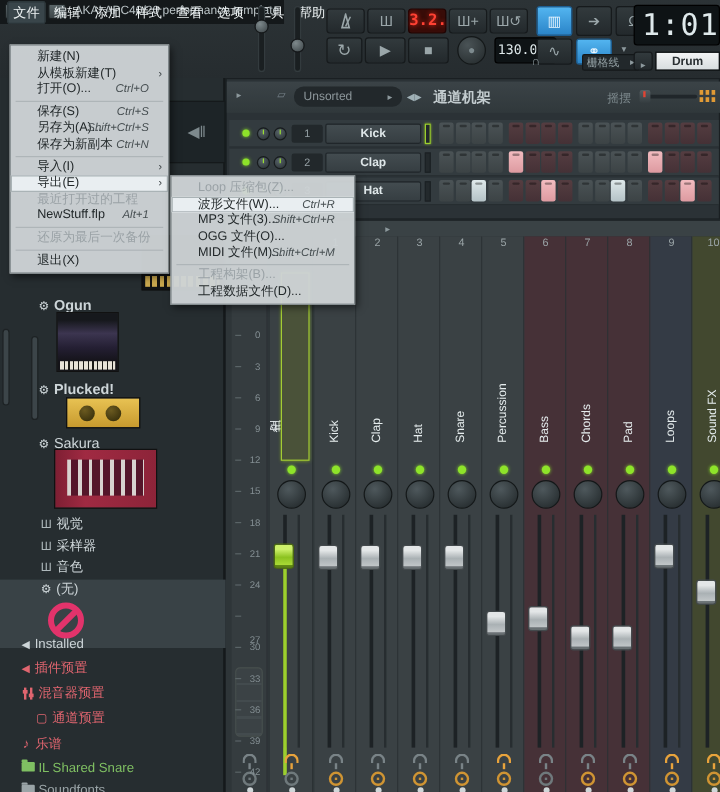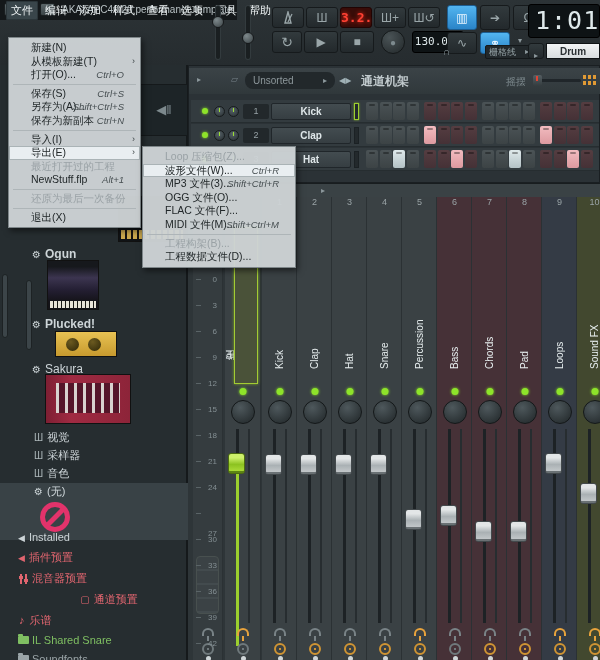--- a/index.html
+++ b/index.html
@@ -254,21 +254,21 @@
         <div class="thumb sakura" style="left: 45px; top: 319px; width: 86px; height: 50px;"></div>
         <div class="br-item c-white" style="top: 374px; padding-left: 32px;"><span style="margin: 0px 4px 0px 2px; font-size: 10px; color: rgb(174, 184, 187);">Ш</span><span>视觉</span></div>
         <div class="br-item c-white" style="top: 392px; padding-left: 32px;"><span style="margin: 0px 4px 0px 2px; font-size: 10px; color: rgb(174, 184, 187);">Ш</span><span>采样器</span></div>
         <div class="br-item c-white" style="top: 410px; padding-left: 32px;"><span style="margin: 0px 4px 0px 2px; font-size: 10px; color: rgb(174, 184, 187);">Ш</span><span>音色</span></div>
         <div class="br-item c-white sel" style="top: 428px; padding-left: 32px; height: 17px;"><span style="margin: 0px 4px 0px 2px; font-size: 10px;">⚙</span><span>(无)</span></div>
         <div id="no-sign" style="left: 40px; top: 447px;"></div>
         <div class="br-item sel" style="top: 445px; height: 40px; z-index: -1;"></div>
         <div class="br-item c-white" style="top: 474px; padding-left: 16px;"><span style="margin: 0px 4px 0px 2px; font-size: 9px;">◀</span><span>Installed</span></div>
         <div class="br-item c-pink" style="top: 494px; padding-left: 16px;"><span style="margin: 0px 4px 0px 2px; font-size: 9px;">◀</span><span>插件预置</span></div>
         <div class="br-item c-pink" style="top: 515px; padding-left: 16px;"><span class="i-sliders"></span><span>混音器预置</span></div>
-        <div class="br-item c-pink" style="top: 536px; padding-left: 28px; text-align: center;"><span style="margin: 0px 4px 0px 2px; font-size: 10px;">▢</span><span>通道预置</span></div>
+        <div class="br-item c-pink" style="top: 536px; padding-left: 28px;"><span style="margin: 0px 4px 0px 2px; font-size: 10px;">▢</span><span>通道预置</span></div>
         <div class="br-item c-pink" style="top: 557px; padding-left: 16px;"><span style="margin: 0px 5px 0px 3px;">♪</span><span>乐谱</span></div>
         <div class="br-item c-green" style="top: 577px; padding-left: 16px;"><span class="i-folder"></span><span>IL Shared Snare</span></div>
         <div class="br-item c-gray" style="top: 596px; padding-left: 16px;"><span class="i-folder"></span><span>Soundfonts</span></div>
       </div>
   </div>
 
   <div id="rack" class="abs">
     <div id="rack-header">
       <span class="abs tiny-tri" style="left:8px;top:7px">▸</span>
       <span class="abs" style="left:42px;top:6px;color:#76828a;font-size:9px">▱</span>
@@ -583,20 +583,19 @@
       <div class="msep"></div>
       <div class="mi dis"><span>还原为最后一次备份</span></div>
       <div class="msep"></div>
       <div class="mi"><span>退出(X)</span></div>
     </div>
   <div class="menu" style="left:142px;top:146px;width:154px" id="export-menu">
       <div class="mi dis"><span>Loop 压缩包(Z)...</span></div>
       <div class="mi hl"><span>波形文件(W)...</span><span class="sc">Ctrl+R</span></div>
       <div class="mi"><span>MP3 文件(3)...</span><span class="sc">Shift+Ctrl+R</span></div>
       <div class="mi"><span>OGG 文件(O)...</span></div>
-      <div class="mi"><span>FLAC 文件(F)...</span></div>
       <div class="mi"><span>MIDI 文件(M)...</span><span class="sc">Shift+Ctrl+M</span></div>
       <div class="msep"></div>
       <div class="mi dis"><span>工程构架(B)...</span></div>
       <div class="mi"><span>工程数据文件(D)...</span></div>
     </div>
 
 </div>
 
 </body></html>

